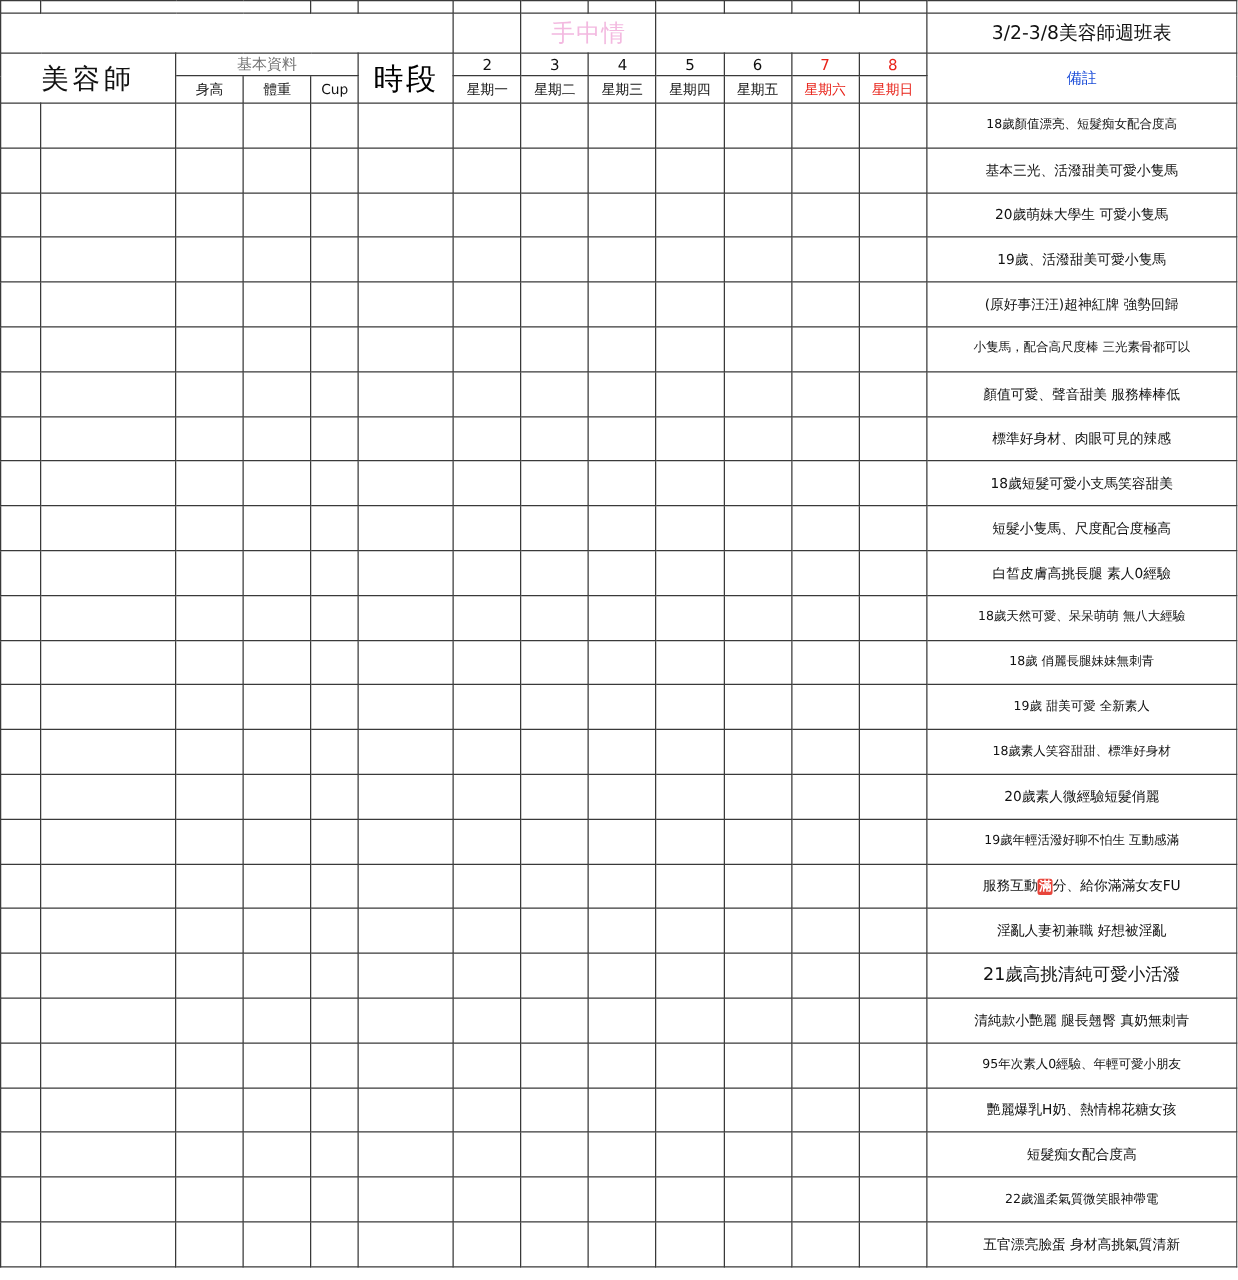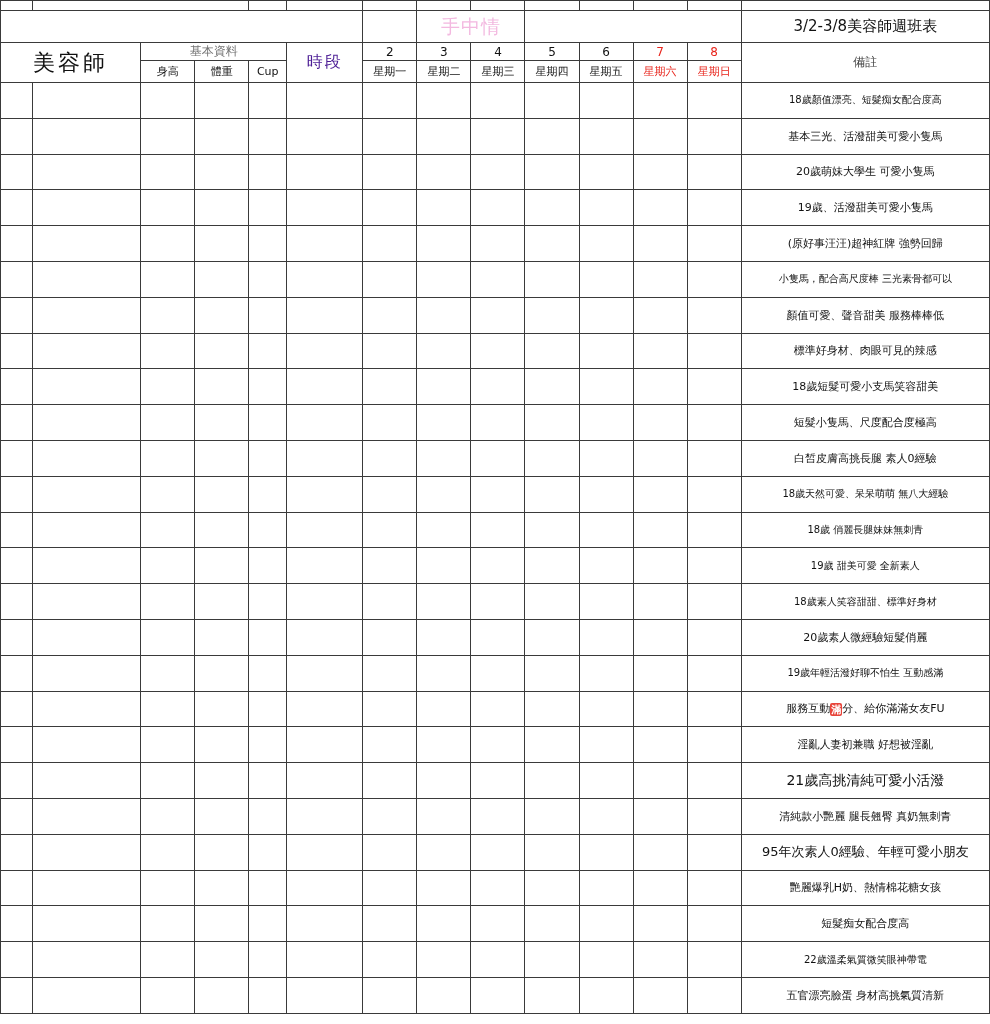--- a/index.html
+++ b/index.html
@@ -50,33 +50,33 @@
     background:#f7ecd0;
     font-size:12px;font-weight:bold;color:#737373;
     height:18px;
   }
   .hdr-sub{
     font-size:11px;font-weight:bold;color:#111;
     height:22px;
   }
   .hdr-shift{
     background:#a9c894;
-    font-size:16px;font-weight:bold;color:#4c1d95;
+    font-size:24px;font-weight:bold;color:#000000;
     letter-spacing:2px;
   }
   .hdr-daynum{
     font-size:12px;font-weight:bold;color:#111;height:18px;
   }
   .hdr-dayname{
     font-size:11px;font-weight:bold;color:#111;height:22px;
   }
   .wk{color:#e8231a;}
   .hdr-note{
     background:#d9d9d9;
-    font-size:12px;font-weight:bold;color:#404040;
+    font-size:12px;font-weight:bold;color:#1d4ed8;
   }
   
   tr.datarow td{height:35.8px;}
   .c-age{font-size:10px;color:#222;font-family:"DejaVu Serif","Liberation Serif",serif;}
   .c-name{
     color:#7b2fbe;
     font-size:19px;font-weight:bold;
     letter-spacing:1px;
     font-family:"DejaVu Sans","Liberation Sans",sans-serif;
   }
@@ -536,21 +536,21 @@
           <td class="c-num"></td>
           <td class="c-cup"></td>
           <td class="c-shift"></td>
           <td class="c-day"></td>
           <td class="c-day"></td>
           <td class="c-day"></td>
           <td class="c-day"></td>
           <td class="c-day"></td>
           <td class="c-day"></td>
           <td class="c-day"></td>
-          <td class="c-note" style="font-size: 13px;">95年次素人0經驗、年輕可愛小朋友</td>
+          <td class="c-note" style="font-size: 10px;">95年次素人0經驗、年輕可愛小朋友</td>
         </tr>
         <tr class="datarow">
           <td class="c-age"></td>
           <td class="c-name"></td>
           <td class="c-num"></td>
           <td class="c-num"></td>
           <td class="c-cup"></td>
           <td class="c-shift"></td>
           <td class="c-day"></td>
           <td class="c-day"></td>

